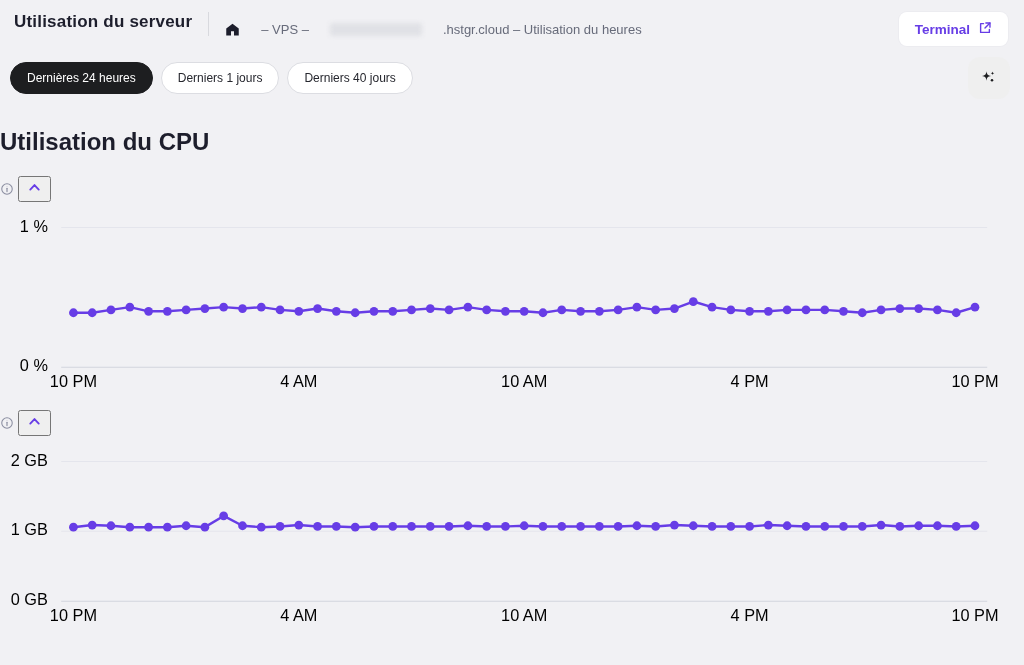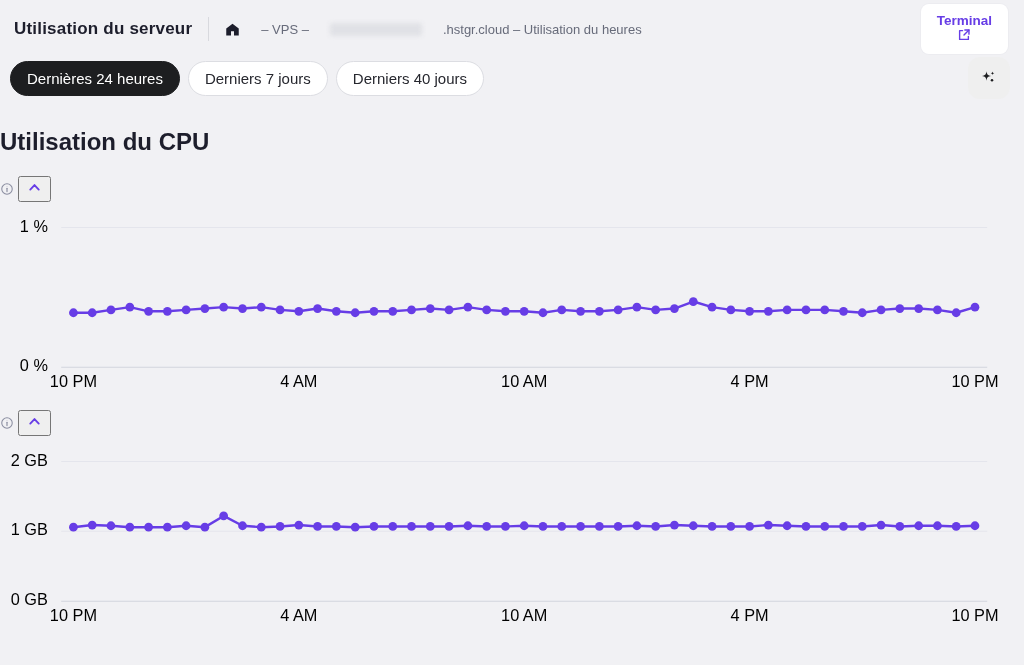--- a/index.html
+++ b/index.html
@@ -6,38 +6,38 @@
   html,body { margin:0; padding:0; }
   body {
     width:1024px; height:665px;
     background:#f1f1f4;
     font-family:"Liberation Sans", sans-serif;
     color:#1d1e2c;
     overflow:hidden;
   }
 
   
-  .header { display:flex; align-items:center; height:46px; padding:12px 16px 0 14px; }
+  .header { display:flex; height:46px; padding:12px 16px 0 14px; }
   .page-title { font-size:17px; font-weight:700; margin:0; letter-spacing:.2px; }
   .v-divider { width:1px; height:24px; background:#d8d9de; margin:0 16px; }
   .breadcrumb { display:flex; align-items:center; gap:21px; font-size:13px; color:#676b7a; }
   .breadcrumb svg { display:block; }
   .redacted { width:92px; height:13px; background:#e0e1e6; border-radius:2px; filter:blur(2px); }
   .terminal-btn {
-    margin-left:auto; display:flex; align-items:center; 
+    margin-left:auto; display:flex; align-items:center; gap:8px;
     background:#fff; border:none; border-radius:8px; padding:9px 16px;
     font-family:inherit; font-size:13.5px; font-weight:700; color:#673de6;
-    box-shadow:0 0 0 1px #ececf0; cursor:pointer;flex-direction:column;
+    box-shadow:0 0 0 1px #ececf0; cursor:pointer;
   }
 
   
   .filters { display:flex; align-items:center; gap:8px; padding:11px 14px 9px 10px; }
   .pill {
     background:#fff; border:1px solid #dcdde2; border-radius:999px;
-    padding:8px 16px; font-family:inherit; font-size:15px; color:#26272e; cursor:pointer;
+    padding:8px 16px; font-family:inherit; font-size:12px; color:#26272e; cursor:pointer;
   }
   .pill.active { background:#1d1e20; border-color:#1d1e20; color:#fff; }
   .ai-btn {
     margin-left:auto; width:42px; height:42px; border:none; padding:2px; cursor:pointer;
     border-radius:12px;
     background:linear-gradient(135deg,#8f8af3 0%,#c returned;
   }
   .ai-btn { background:linear-gradient(150deg,#8f8af3 0%,#cf5fe2 45%,#f3619d 72%,#f6a35f 100%); }
   .ai-btn .inner {
     width:100%; height:100%; background:#fff; border-radius:10px;
@@ -85,21 +85,21 @@
         <path d="M9.5 4.5 H4.5 V19.5 H19.5 V14.5"></path>
         <path d="M13.5 3.5 H20.5 V10.5"></path>
         <path d="M20.5 3.5 L12 12"></path>
       </svg>
     </span>
   </button>
 </div>
 
 <div class="filters">
   <button class="pill active">Dernières 24 heures</button>
-  <button class="pill">Derniers 7 jours</button>
+  <button class="pill">Derniers 1 jours</button>
   <button class="pill">Derniers 40 jours</button>
   <button class="ai-btn">
     <span class="inner">
       <span>
         <svg width="20" height="20" viewBox="0 0 24 24" fill="#1d1e20">
           <path d="M9 5.2 C9.6 9.2 10.6 10.2 14.4 10.8 C10.6 11.4 9.6 12.4 9 16.4 C8.4 12.4 7.4 11.4 3.6 10.8 C7.4 10.2 8.4 9.2 9 5.2 Z"></path>
           <path d="M16.2 5.4 C16.5 6.9 16.9 7.3 18.4 7.6 C16.9 7.9 16.5 8.3 16.2 9.8 C15.9 8.3 15.5 7.9 14 7.6 C15.5 7.3 15.9 6.9 16.2 5.4 Z"></path>
           <circle cx="15.6" cy="15.8" r="1.5"></circle>
         </svg>
       </span>

